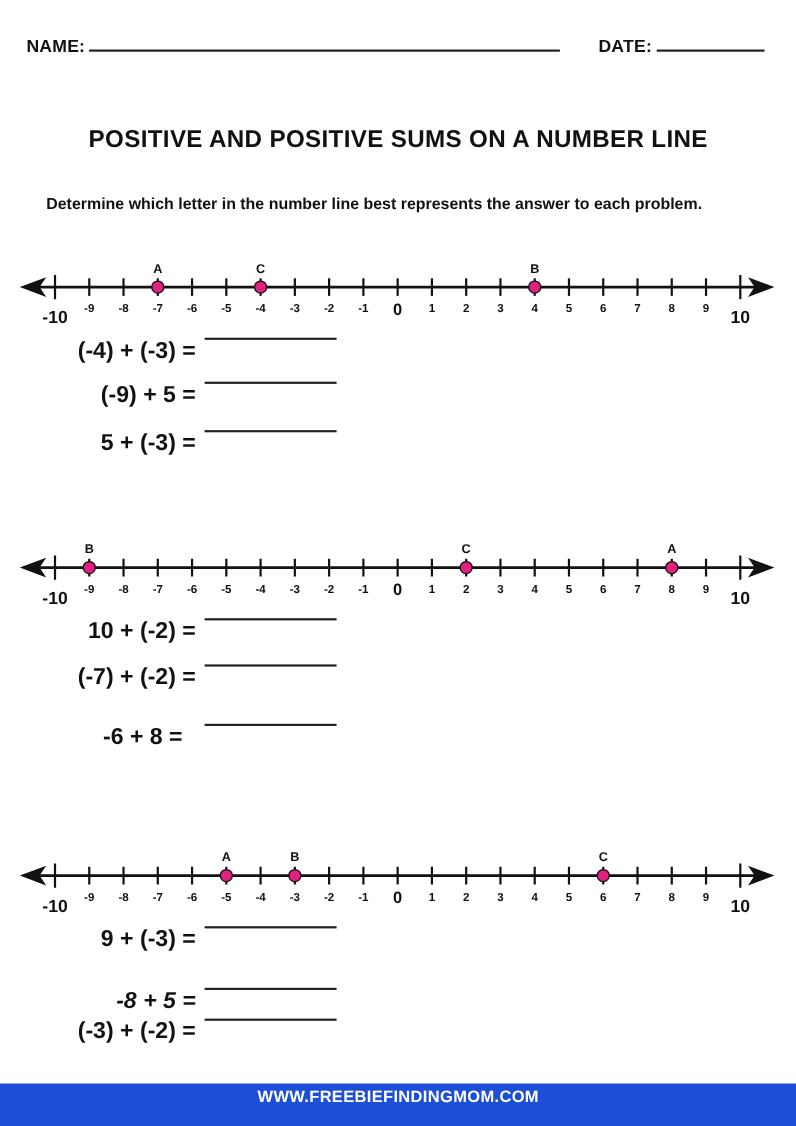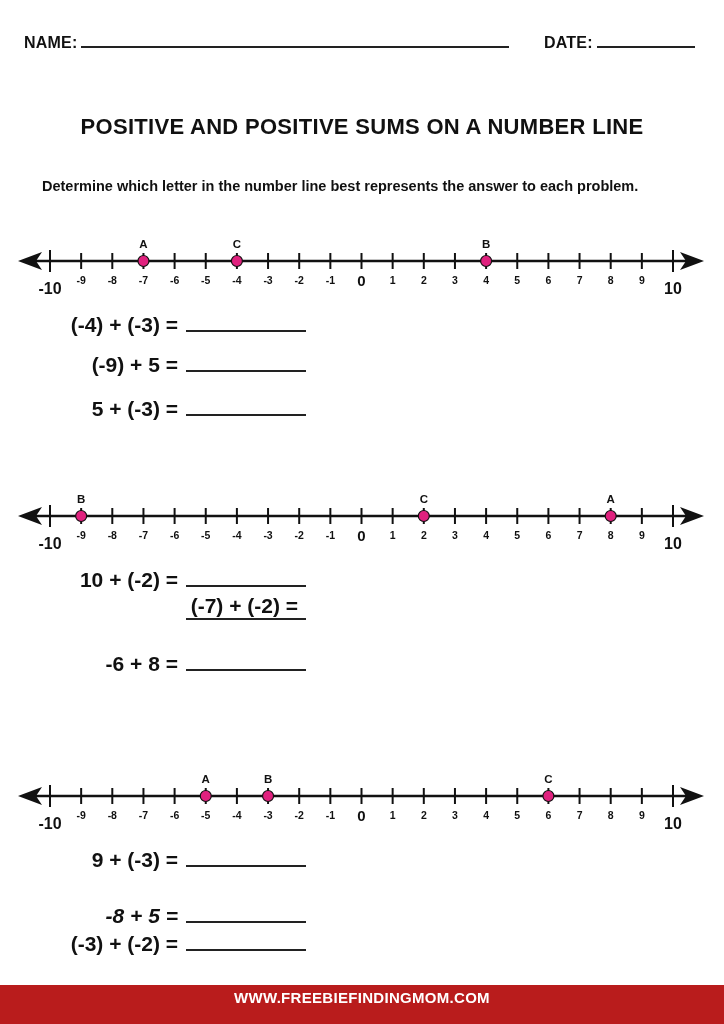--- a/index.html
+++ b/index.html
@@ -6,24 +6,24 @@
   body{width:724px;height:1024px;background:#fff;position:relative;overflow:hidden;font-family:"Liberation Sans",sans-serif;color:#111;}
   .hdr{position:absolute;top:34px;font-weight:bold;font-size:16px;letter-spacing:0.2px;}
   .hdr .line{display:inline-block;border-bottom:2px solid #222;vertical-align:baseline;height:1px;margin-left:4px;}
   #name-field{left:24px;}
   #date-field{left:544px;}
   .title{position:absolute;top:114px;left:0;width:724px;text-align:center;font-weight:bold;font-size:22px;letter-spacing:0.3px;}
   .instr{position:absolute;top:176px;left:42px;width:600px;font-weight:bold;font-size:14.5px;line-height:20px;}
   .nl{position:absolute;left:0;width:724px;height:70px;}
   .nl svg{position:absolute;left:0;top:0;}
   .eqs{position:absolute;left:0;width:340px;}
-  .eq{position:absolute;right:34px;height:30px;display:flex;align-items:flex-end;font-weight:bold;font-size:21px;white-space:nowrap;}
+  .eq{position:absolute;right:34px;height:30px;display:flex;font-weight:bold;font-size:21px;white-space:nowrap;}
   .eq .expr{margin-right:8px;}
   .eq .blank{display:inline-block;width:120px;border-bottom:2px solid #222;height:0;margin-bottom:5px;}
-  .footer{position:absolute;left:0;top:985px;width:724px;height:39px;background:#b91c1c;}
+  .footer{position:absolute;left:0;top:985px;width:724px;height:39px;background:#1d4ed8;}
   .footer span{display:block;text-align:center;color:#fff;font-size:15px;font-weight:bold;line-height:26px;letter-spacing:0.3px;}
   .nl-label{font-family:"Liberation Sans",sans-serif;font-weight:bold;}
 </style>
 </head>
 <body>
 
 <div class="hdr" id="name-field">
   <span>NAME:</span><span class="line" style="width:428px"></span>
 </div>
 <div class="hdr" id="date-field">
@@ -156,25 +156,25 @@
       <text x="423.79999999999995" y="18" text-anchor="middle" font-size="11.5" class="nl-label" fill="#111">C</text>
       <circle cx="610.6999999999999" cy="31" r="5.5" fill="#e0217e" stroke="#111" stroke-width="1.2"></circle>
       <text x="610.6999999999999" y="18" text-anchor="middle" font-size="11.5" class="nl-label" fill="#111">A</text>
     </svg>
   </div>
 <div class="eqs" id="eqs1" style="top:562px">
     <div class="eq" style="top: 0px;">
       <span class="expr">10 + (-2) =</span>
       <span class="blank"></span>
     </div>
-    <div class="eq" style="top: 32px; flex-direction: column;">
+    <div class="eq" style="top: 42px;">
       <span class="expr">(-7) + (-2) =</span>
       <span class="blank"></span>
     </div>
-    <div class="eq" style="top: 84px;">
+    <div class="eq" style="top: 96px; gap: 12px;">
       <span class="expr">-6 + 8 =</span>
       <span class="blank"></span>
     </div>
   </div>
 
 <div class="nl" id="nl2" style="top:765px">
     <svg width="724" height="70" viewBox="0 0 724 70">
       <line x1="30" y1="31" x2="692" y2="31" stroke="#111" stroke-width="2.5"></line>
       <path d="M18 31 L42 22 L36 31 L42 40 Z" fill="#111"></path>
       <path d="M704 31 L680 22 L686 31 L680 40 Z" fill="#111"></path>

